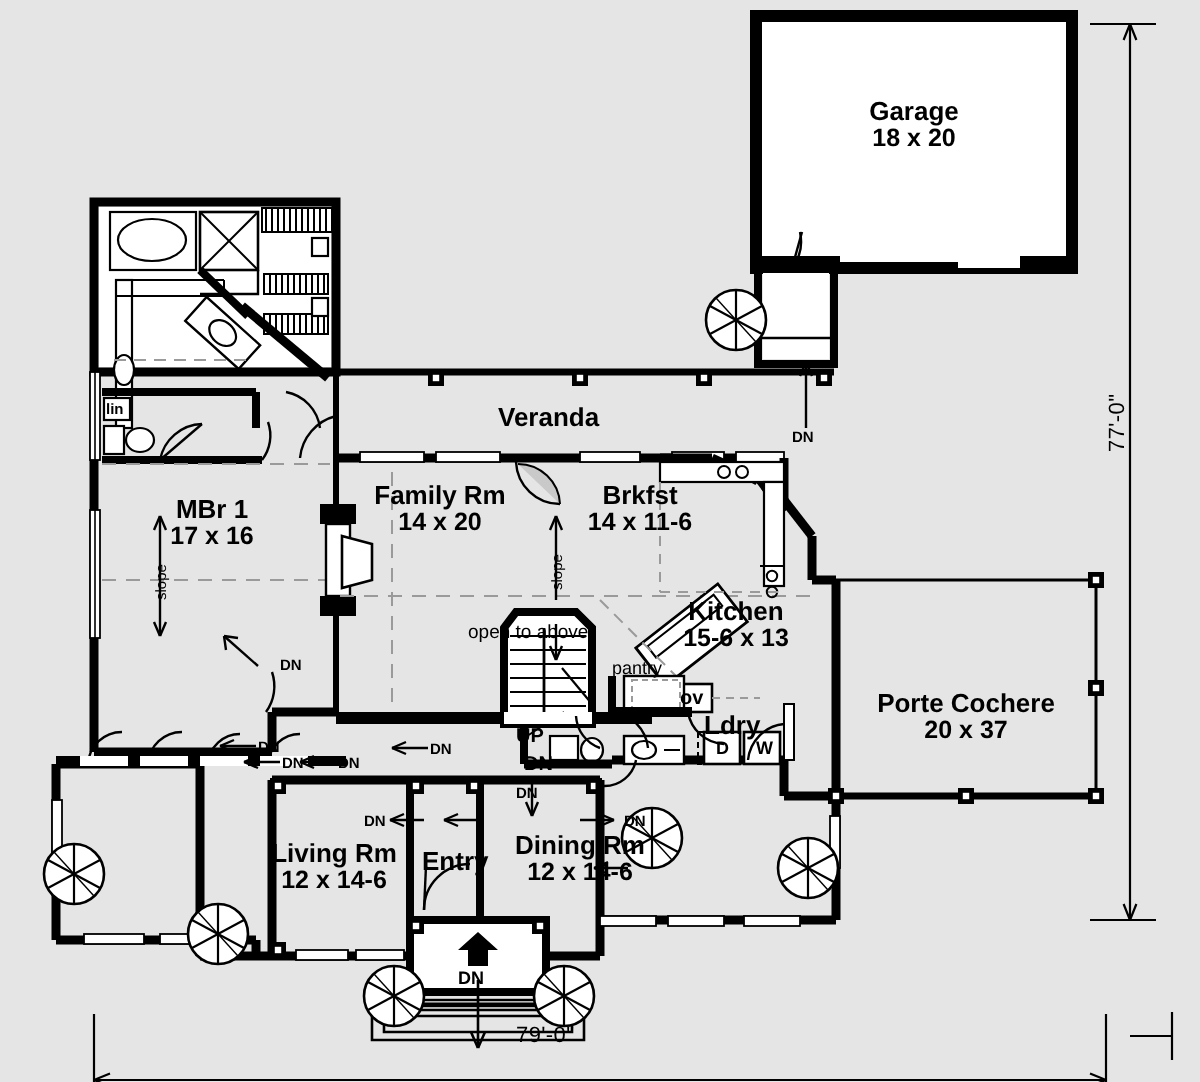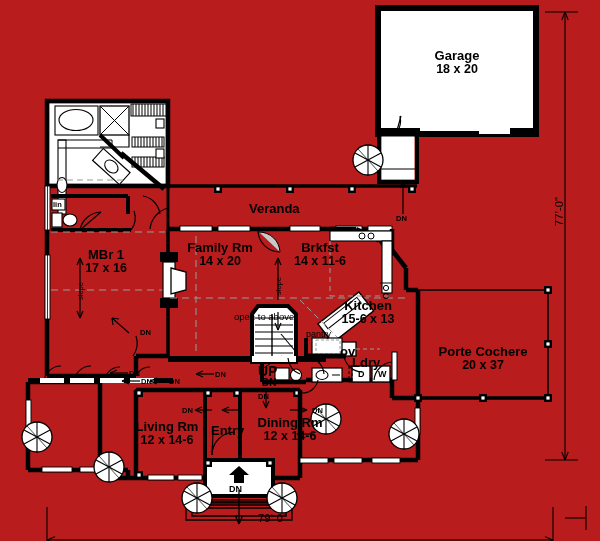--- a/index.html
+++ b/index.html
@@ -1,17 +1,17 @@
 <!DOCTYPE html>
 <html><head>
 <meta charset="utf-8">
 <style>
   html,body{margin:0;padding:0;background:#ffffff;}
   body{font-family:"Liberation Sans",sans-serif;}
-  #plan{position:relative;width:600px;height:541px;background:#b91c1c;overflow:hidden;}
+  #plan{position:relative;width:600px;height:541px;background:#e5e5e5;overflow:hidden;}
   #plan svg{position:absolute;left:0;top:0;}
   .lbl{position:absolute;font-family:"Liberation Sans",sans-serif;color:#000;white-space:nowrap;}
   .room-name{font-weight:bold;font-size:13px;line-height:1.05;text-align:center;}
   .room-dim{font-weight:bold;font-size:12.5px;line-height:1.05;text-align:center;}
   .room-block{position:absolute;text-align:center;transform:translateX(-50%);}
   .small{font-size:8.5px;font-weight:normal;}
   .tiny{font-size:7px;font-weight:normal;}
   .dim-text{font-size:11px;font-weight:normal;letter-spacing:.2px;}
   .rot90{transform-origin:left top;}
 </style>
@@ -523,25 +523,25 @@
 
   <div class="lbl room-name" style="left:249px;top:202px;">Veranda</div>
 
   <div class="lbl room-name" style="left:211px;top:424px;">Entry</div>
 
   <div class="lbl room-name" style="left:352px;top:356px;">Ldry</div>
 
   <div class="lbl small" style="left:234px;top:291px;font-size:9.5px;margin-top:20px;">open to above</div>
   <div class="lbl small" style="left:306px;top:329px;font-size:9px;">pantry</div>
   <div class="lbl tiny" style="left:53px;top:200px;font-size:7.5px;font-weight:bold;text-align:right;">lin</div>
-  <div class="lbl tiny" style="left:340px;top:344px;font-size:13px;font-weight:bold;">ov</div>
+  <div class="lbl tiny" style="left:340px;top:344px;font-size:10px;font-weight:bold;">ov</div>
   <div class="lbl tiny" style="left:358px;top:369px;font-size:9px;font-weight:bold;">D</div>
   <div class="lbl tiny" style="left:378px;top:369px;font-size:9px;font-weight:bold;">W</div>
 
-  <div class="lbl" style="left:258px;top:363px;font-size:14px;font-weight:bold;">UP</div>
+  <div class="lbl" style="left:258px;top:363px;font-size:10px;font-weight:bold;">UP</div>
   <div class="lbl" style="left:262px;top:377px;font-size:10px;font-weight:bold;">DN</div>
 
   <div class="lbl tiny rot90" style="left:76px;top:300px;font-size:7.5px;transform:rotate(-90deg);transform-origin:left top;">slope</div>
   <div class="lbl tiny rot90" style="left:274px;top:295px;font-size:7.5px;transform:rotate(-90deg);transform-origin:left top;">slope</div>
 
   <div class="lbl tiny" style="left:396px;top:214px;font-size:7.5px;font-weight:bold;">DN</div>
   <div class="lbl tiny" style="left:140px;top:328px;font-size:7.5px;font-weight:bold;">DN</div>
   <div class="lbl tiny" style="left:141px;top:377px;font-size:7.5px;font-weight:bold;">DN</div>
   <div class="lbl tiny" style="left:129px;top:369px;font-size:7.5px;font-weight:bold;">DN</div>
   <div class="lbl tiny" style="left:169px;top:377px;font-size:7.5px;font-weight:bold;">DN</div>

